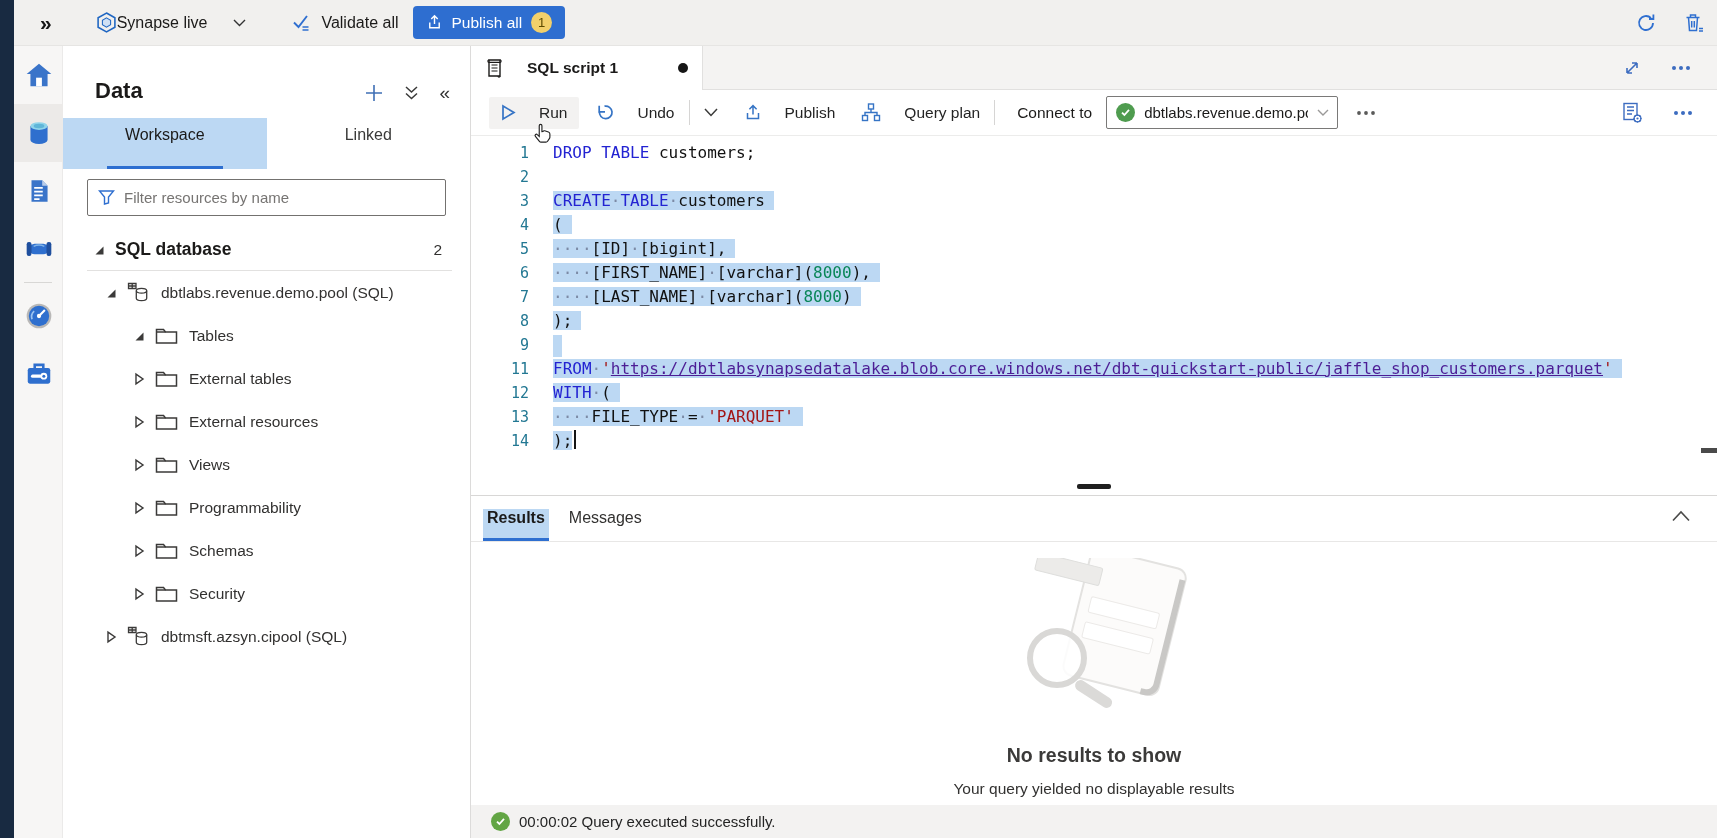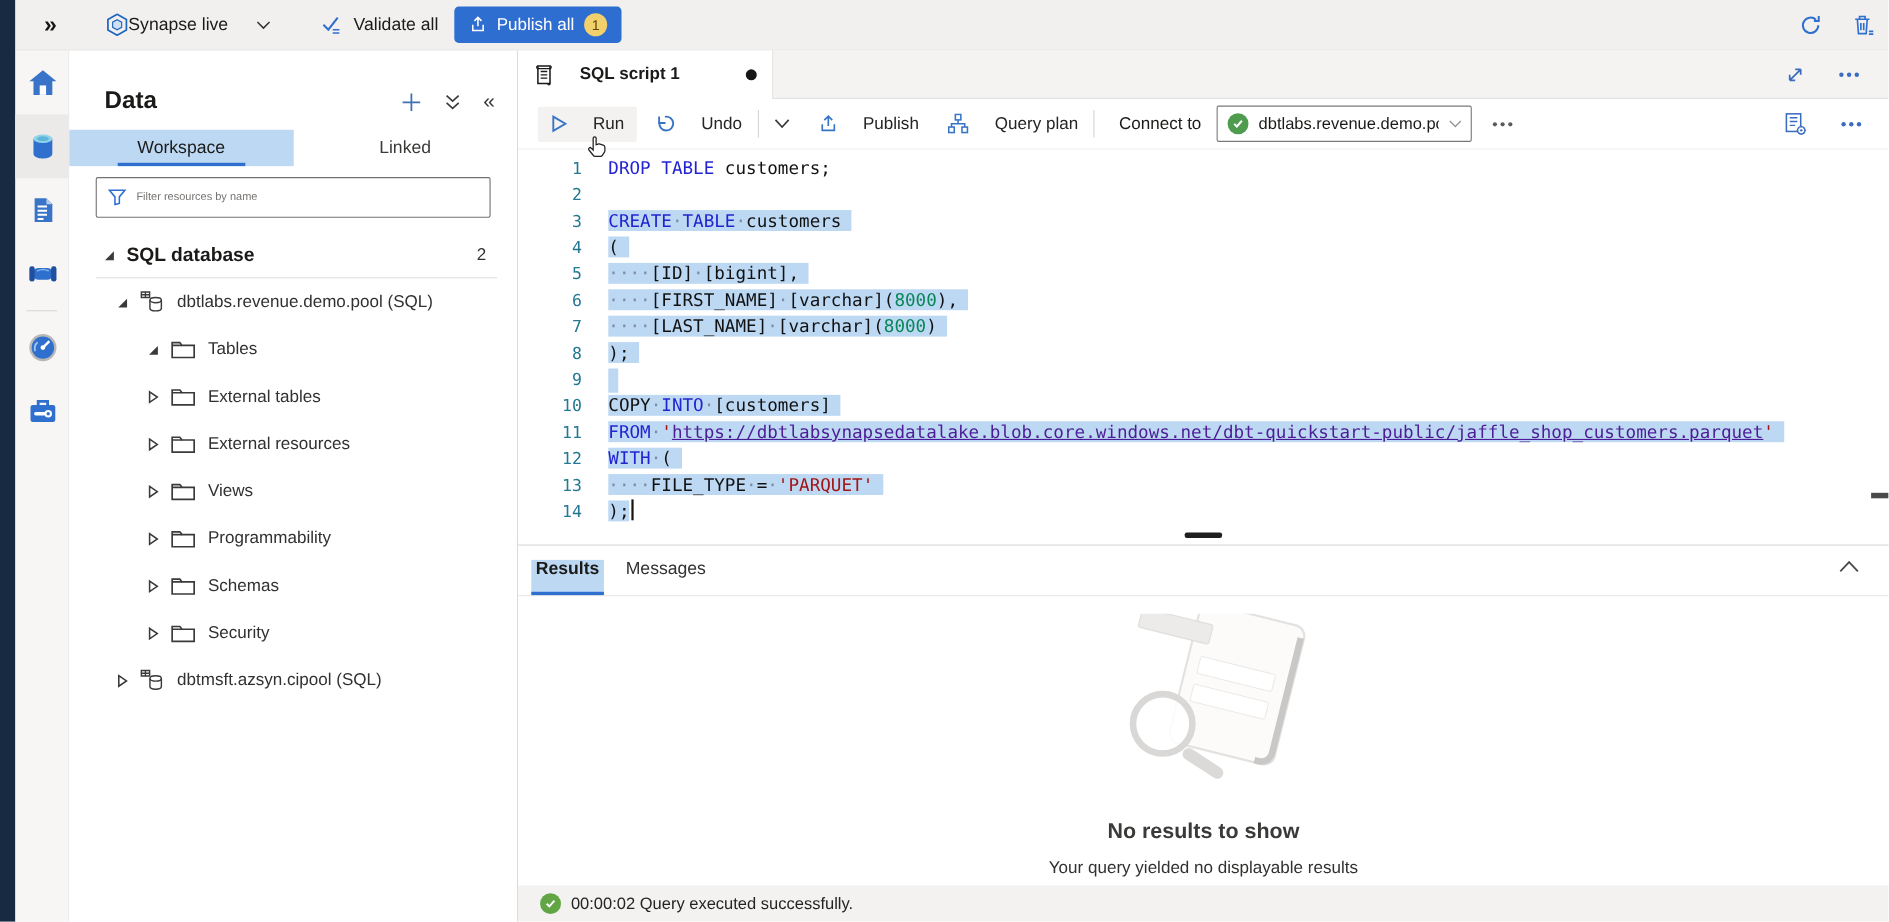--- a/index.html
+++ b/index.html
@@ -31,25 +31,25 @@
 
   
   .data-panel { position:absolute; left:63px; top:46px; bottom:0; width:407px; background:#fff; }
   .dp-header { display:flex; align-items:flex-end; padding:32px 20px 6px 32px; }
   .dp-title { font-size:22px; font-weight:bold; color:#1b1a19; }
   .dp-actions { margin-left:auto; display:flex; align-items:center; gap:20px; }
   .plus-icon { display:flex; }
   .panel-collapse { font-size:19px; color:#333; cursor:pointer; }
   .dp-tabs { display:flex; margin-top:8px; }
   .ptab { flex:1; text-align:center; font-size:16px; color:#3a3a39; padding:8px 0 0; cursor:pointer; }
-  .ptab span { display:inline-block; padding:0 18px 4px; border-bottom:3px solid transparent; }
+  .ptab span { display:inline-block; padding:0 18px 22px; border-bottom:3px solid transparent; }
   .ptab.sel span { border-bottom-color:#2e6fd0; color:#1b1a19; }
   .dp-filter { margin:10px 24px 0; height:37px; border:1px solid #73716f; border-radius:2px;
                display:flex; align-items:center; padding:0 10px; gap:9px; background:#fff; }
-  .dp-filter input { border:none; outline:none; flex:1; font-size:10px; font-family:inherit; color:#333; background:transparent; }
+  .dp-filter input { border:none; outline:none; flex:1; font-size:15px; font-family:inherit; color:#333; background:transparent; }
   .dp-filter input::placeholder { color:#767472; }
   .tree { margin-top:12px; }
   .tree-row { display:flex; align-items:center; height:43px; cursor:pointer; position:relative; }
   .tree-row.lvl0 { padding-left:30px; }
   .tree-row.lvl1 { padding-left:42px; }
   .tree-row.lvl2 { padding-left:70px; }
   .tree-div::after { content:''; position:absolute; left:24px; right:18px; bottom:0; border-bottom:1px solid #e2e1e0; }
   .tw { width:22px; display:flex; align-items:center; }
   .tree-icon { display:flex; margin-right:11px; }
   .tree-label { font-size:15.5px; color:#323130; white-space:nowrap; }
@@ -549,24 +549,20 @@
           </div>
           <div class="code-line">
             <span class="ln">8</span>
             <span class="lc"><span class="sel selpad"><span class="tok-pl">);</span></span></span>
           </div>
           <div class="code-line">
             <span class="ln">9</span>
             <span class="lc"><span class="sel selpad selempty"></span></span>
           </div>
           <div class="code-line">
-            <span class="ln">10</span>
-            <span class="lc"><span class="sel selpad"><span class="tok-pl">COPY</span><span class="tok-ws">·</span><span class="tok-kw">INTO</span><span class="tok-ws">·</span><span class="tok-pl">[customers]</span></span></span>
-          </div>
-          <div class="code-line">
             <span class="ln">11</span>
             <span class="lc"><span class="sel selpad"><span class="tok-kw">FROM</span><span class="tok-ws">·</span><span class="tok-str">'</span><span class="tok-strlink">https://dbtlabsynapsedatalake.blob.core.windows.net/dbt-quickstart-public/jaffle_shop_customers.parquet</span><span class="tok-str">'</span></span></span>
           </div>
           <div class="code-line">
             <span class="ln">12</span>
             <span class="lc"><span class="sel selpad"><span class="tok-kw">WITH</span><span class="tok-ws">·</span><span class="tok-pl">(</span></span></span>
           </div>
           <div class="code-line">
             <span class="ln">13</span>
             <span class="lc"><span class="sel selpad"><span class="tok-ws">····</span><span class="tok-pl">FILE_TYPE</span><span class="tok-ws">·</span><span class="tok-pl">=</span><span class="tok-ws">·</span><span class="tok-str">'PARQUET'</span></span></span>

